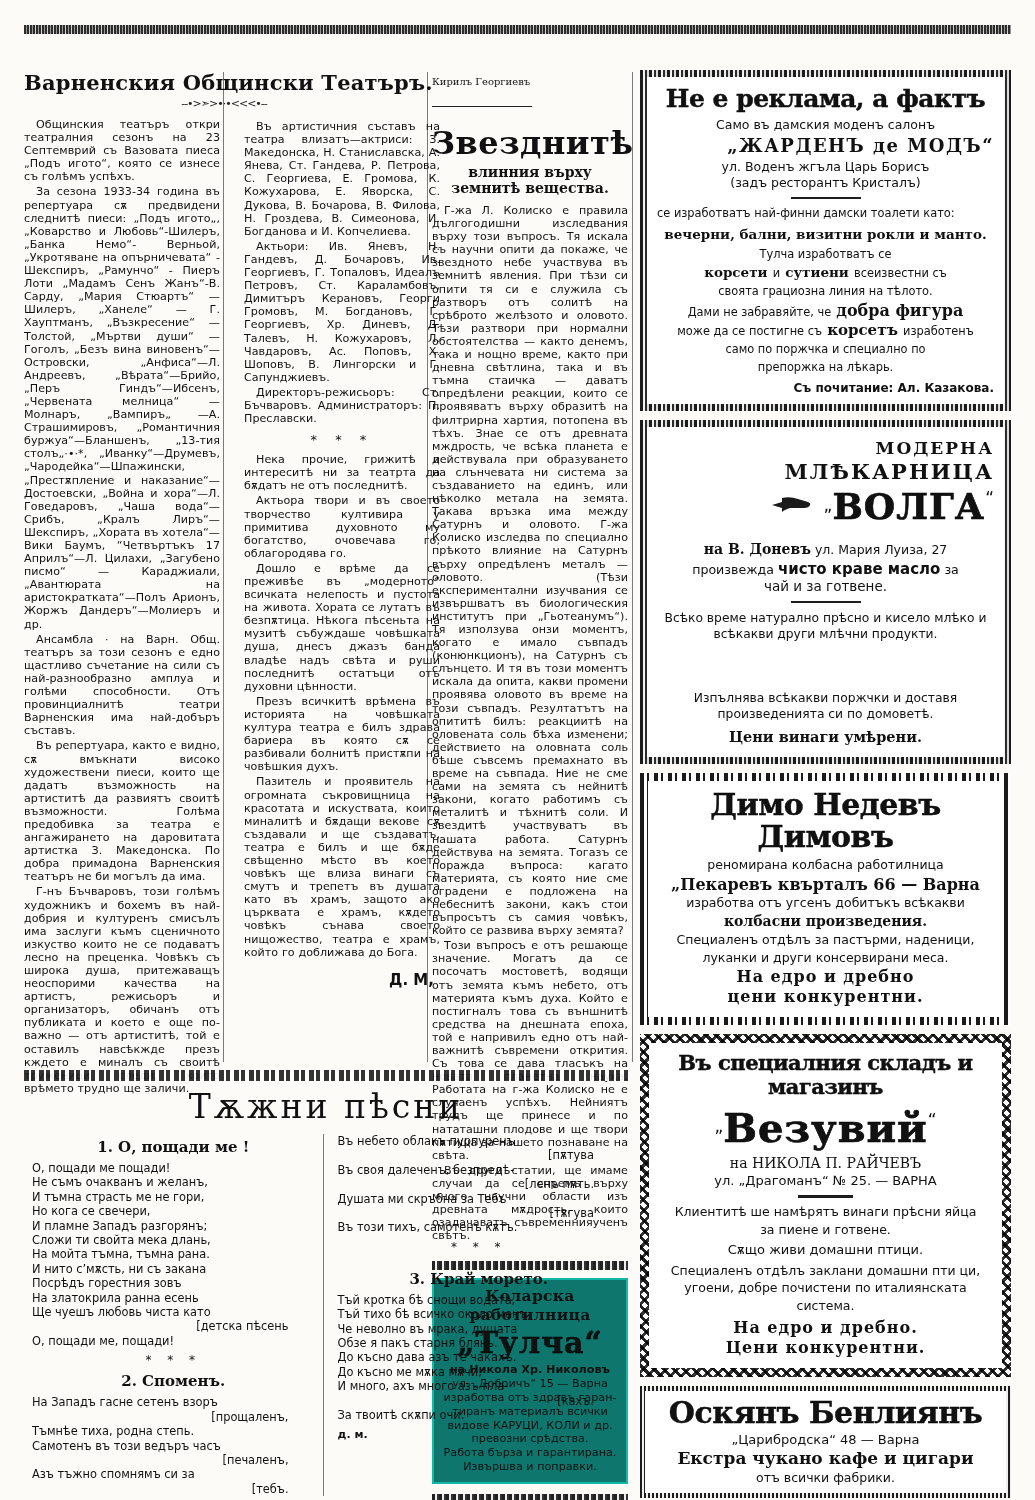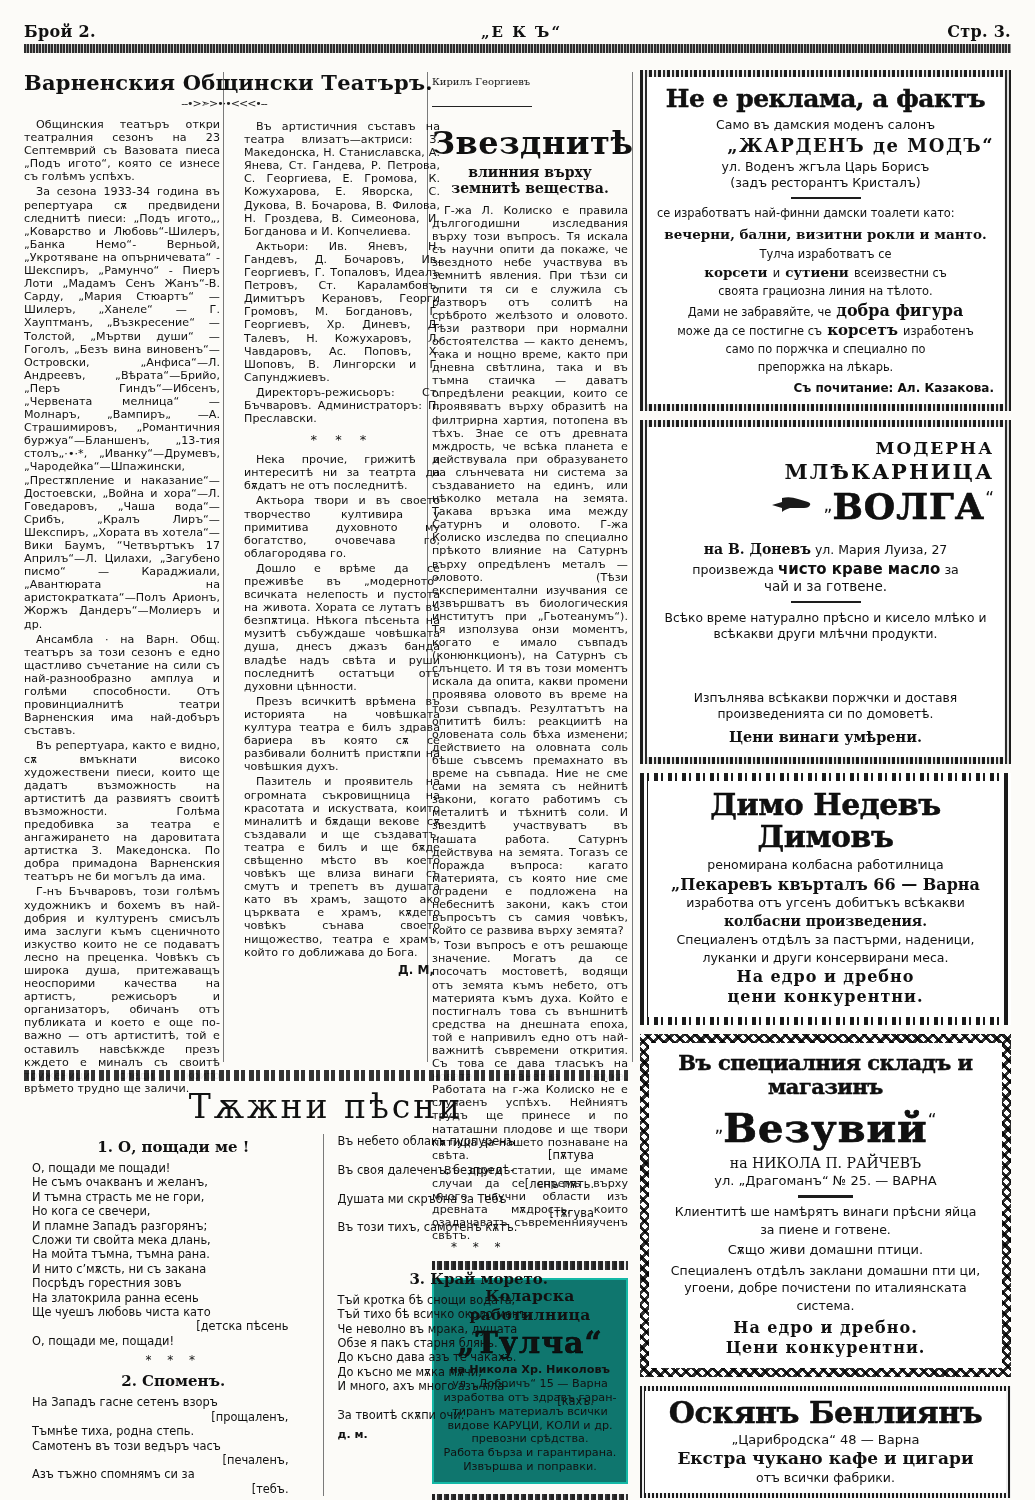--- a/index.html
+++ b/index.html
@@ -50,21 +50,21 @@
   .orn{text-align:center;font-size:11px;letter-spacing:-1px;color:#222;margin:1px 0 6px 0;}
   p.body{
     font-size:11.1px;line-height:13.1px;text-align:justify;
     text-indent:12px;margin:0 0 0 0;
     font-family:"DejaVu Sans", sans-serif;
     word-spacing:.2px;letter-spacing:.05px;
     -webkit-hyphens:auto;hyphens:auto;
   }
   p.body + p.body{margin-top:2px;}
   .stars{text-align:center;font-size:13px;letter-spacing:7px;margin:7px 0 6px 0;}
-  .sig{text-align:right;font-size:12px;font-weight:bold;margin-top:4px;padding-right:6px;}
+  .sig{text-align:right;font-size:15px;font-weight:bold;margin-top:12px;padding-right:6px;}
 
   
   .byline{
     font-size:10px;border-bottom:1.5px solid #222;display:inline-block;
     padding:0 2px 19px 0;margin-bottom:17px;font-family:"DejaVu Serif",serif;
   }
   .bigtitle{
     font-family:"DejaVu Serif", serif;font-weight:bold;
     font-size:32px;line-height:34px;text-align:center;letter-spacing:.5px;margin:2px 0 4px;
   }
@@ -162,25 +162,20 @@
     text-align:center;letter-spacing:1px;-webkit-text-stroke:.5px #000;margin:1px 0 3px;
   }
   .tulcha-line{font-size:11.2px;line-height:13.8px;text-align:center;}
 </style>
 </head>
 <body>
 
 <div class="page">
 
   <div class="masthead">
-    <div class="mh-row">
-      <div class="mh-left">Брой 2.</div>
-      <div class="mh-center">„Е К Ъ“</div>
-      <div class="mh-right">Стр. 3.</div>
-    </div>
     <div class="mh-rule"></div>
   </div>
 
   <div class="cols">
 
     <div class="vrule vr1"></div>
     <div class="vrule vr2"></div>
     <div class="vrule vr3"></div>
 
     <div class="col c1">

